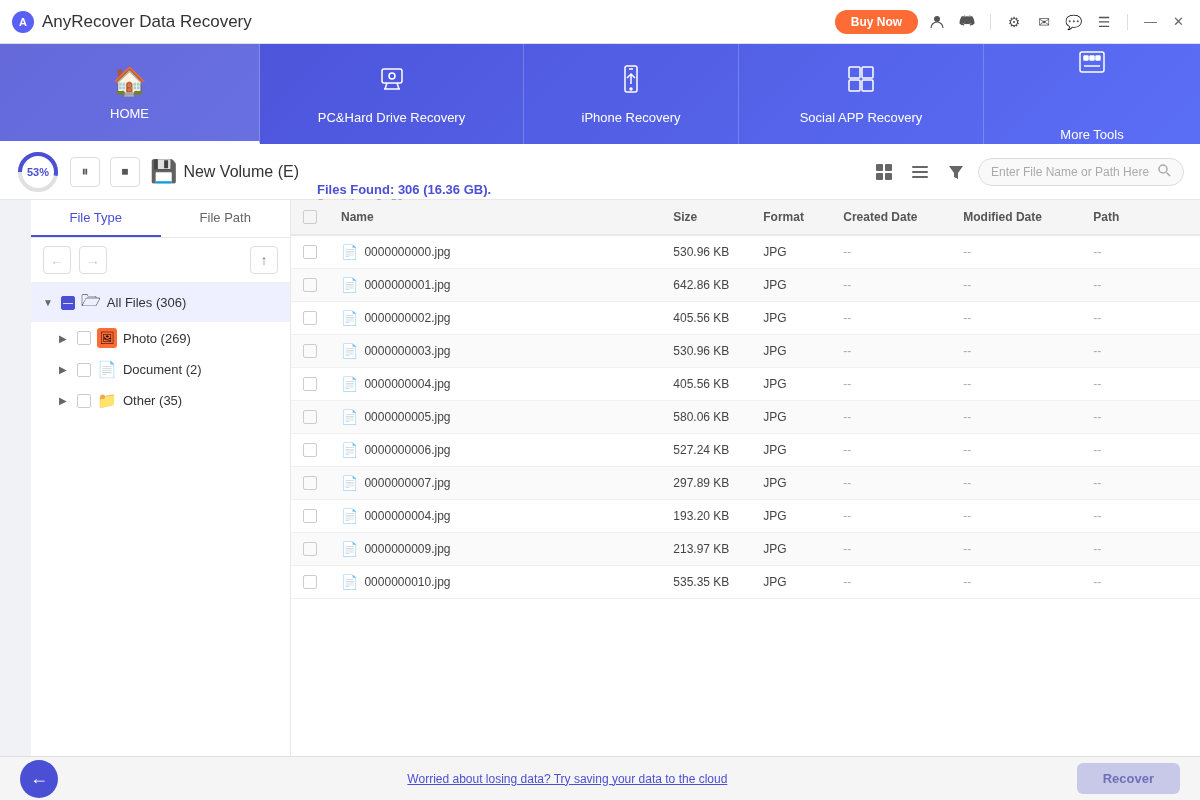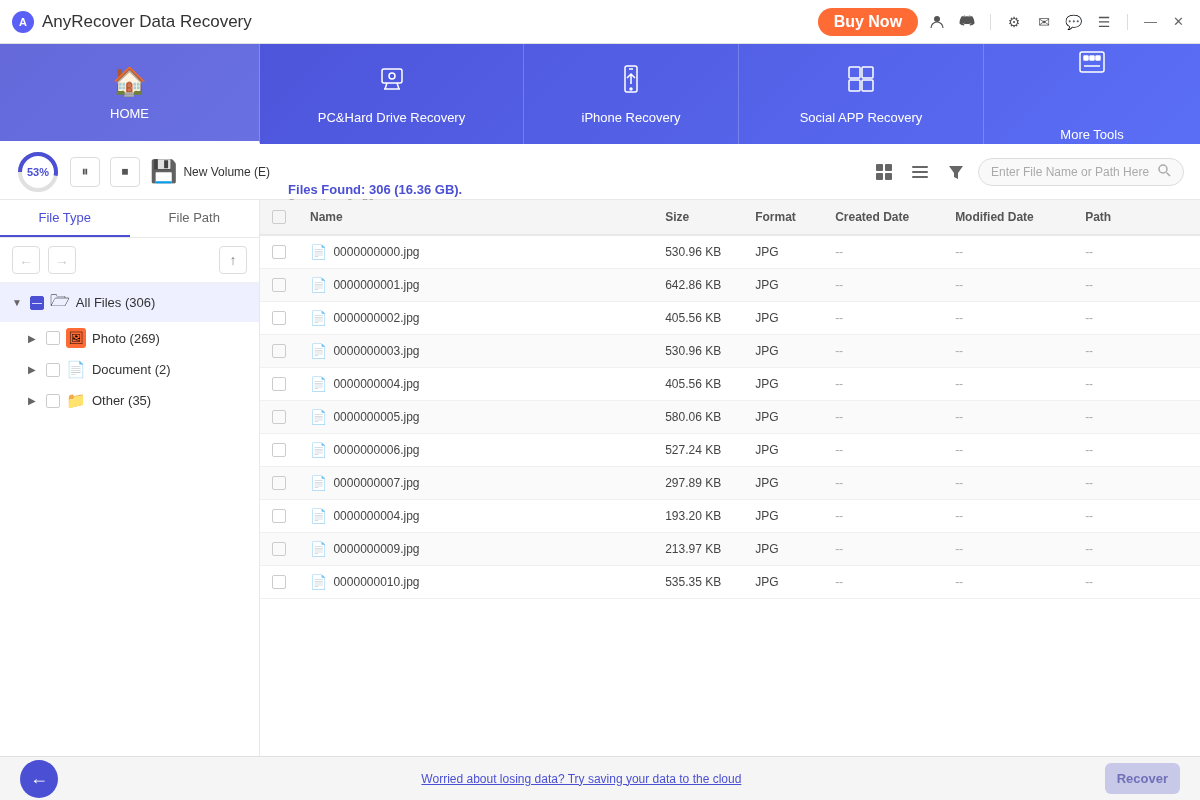--- a/index.html
+++ b/index.html
@@ -23,21 +23,21 @@
       color: #fff; font-size: 11px; font-weight: bold;
     }
     .titlebar-title { font-size: 17px; color: #333; font-weight: 500; flex: 1; }
     .titlebar-actions { display: flex; align-items: center; gap: 8px; }
     .buy-now-btn {
       background: #ff6b35;
       color: #fff;
       border: none;
       border-radius: 16px;
       padding: 5px 16px;
-      font-size: 16px;
+      font-size: 12px;
       font-weight: 600;
       cursor: pointer;
     }
     .titlebar-icon {
       width: 22px; height: 22px;
       display: flex; align-items: center; justify-content: center;
       color: #555; font-size: 14px; cursor: pointer;
     }
     .titlebar-sep { width: 1px; height: 16px; background: #ddd; margin: 0 4px; }
     .win-btn { font-size: 13px; color: #666; cursor: pointer; padding: 0 4px; }
@@ -95,21 +95,21 @@
       border-radius: 4px;
       background: #fff;
       display: flex; align-items: center; justify-content: center;
       cursor: pointer; color: #555; font-size: 14px;
     }
     .toolbar-device {
       display: flex; align-items: center; gap: 6px;
       margin-right: 8px;
     }
     .device-icon { font-size: 22px; color: #4a4fd4; }
-    .volume-label { font-size: 12px; color: #333; font-weight: 500; }
+    .volume-label { font-size: 16px; color: #333; font-weight: 500; }
     .files-info { flex: 1; margin-top: 48px; }
     .files-found { color: #4a4fd4; font-size: 13px; font-weight: 600; }
     .files-time { color: #999; font-size: 11px; }
     .toolbar-right { display: flex; align-items: center; gap: 8px; margin-left: auto; }
     .view-btn {
       width: 28px; height: 28px;
       border: none; background: transparent;
       cursor: pointer; color: #666; font-size: 16px;
       display: flex; align-items: center; justify-content: center;
     }
@@ -122,20 +122,21 @@
     .search-input {
       border: none; outline: none; background: transparent;
       font-size: 12px; color: #333; width: 160px;
     }
     .search-input::placeholder { color: #aaa; }
 
     
     .main-content {
       display: flex;
       height: calc(800px - 44px - 100px - 56px - 44px);
+      margin-left: 31px;
     }
 
     
     .sidebar {
       width: 260px;
       background: #fff;
       border-right: 1px solid #e8e8e8;
       padding: 0;
       overflow-y: auto;
     }
@@ -232,21 +233,21 @@
       display: flex; align-items: center; justify-content: center;
       color: #fff; font-size: 18px;
       cursor: pointer; border: none;
     }
     .bottom-link { font-size: 12px; color: #4a4fd4; text-decoration: underline; cursor: pointer; }
     .recover-btn {
       background: #c8c8e8;
       color: #7070b8;
       border: none;
       border-radius: 6px;
-      padding: 8px 12px;
+      padding: 8px 26px;
       font-size: 13px;
       font-weight: 600;
       cursor: pointer;
     }
   </style>
 </head>
 <body>
 
 <div class="titlebar">
   <div class="titlebar-logo">

